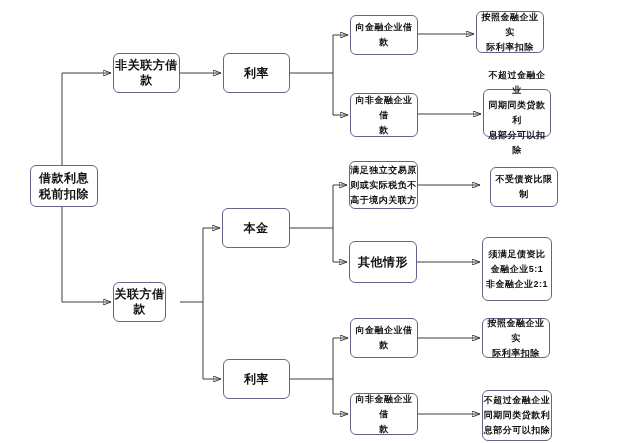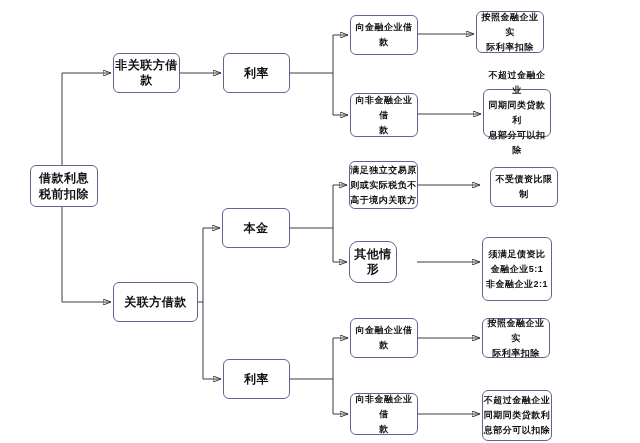--- a/index.html
+++ b/index.html
@@ -89,31 +89,31 @@
   <div class="node" style="left:350px; top:93px; width:68px; height:44px; font-size:9px;">向非金融企业借
 款</div>
 
   <div class="node" style="left:476px; top:11px; width:68px; height:42px; font-size:9px;">按照金融企业实
 际利率扣除</div>
 
   <div class="node" style="left:483px; top:89px; width:68px; height:48px; font-size:9px;">不超过金融企业
 同期同类贷款利
 息部分可以扣除</div>
 
-  <div class="node" style="left:113px; top:282px; width:85px; height:40px;">关联方借款</div>
+  <div class="node" style="left:113px; top:282px; width:53px; height:40px;">关联方借款</div>
 
   <div class="node" style="left:222px; top:208px; width:68px; height:40px;">本金</div>
 
   <div class="node" style="left:349px; top:161px; width:69px; height:48px; font-size:9px;">满足独立交易原
 则或实际税负不
 高于境内关联方</div>
 
   <div class="node" style="left:490px; top:167px; width:68px; height:40px; font-size:9px;">不受债资比限制</div>
 
-  <div class="node" style="left:349px; top:241px; width:48px; height:42px;border-radius:9px;">其他情形</div>
+  <div class="node" style="left:349px; top:241px; width:68px; height:42px;">其他情形</div>
 
   <div class="node" style="left:482px; top:237px; width:70px; height:64px; font-size:9px;">须满足债资比
 金融企业5:1
 非金融企业2:1</div>
 
   <div class="node" style="left:223px; top:359px; width:67px; height:40px;">利率</div>
 
   <div class="node" style="left:350px; top:318px; width:68px; height:40px; font-size:9px;">向金融企业借款</div>
 
   <div class="node" style="left:482px; top:318px; width:68px; height:40px; font-size:9px;">按照金融企业实

